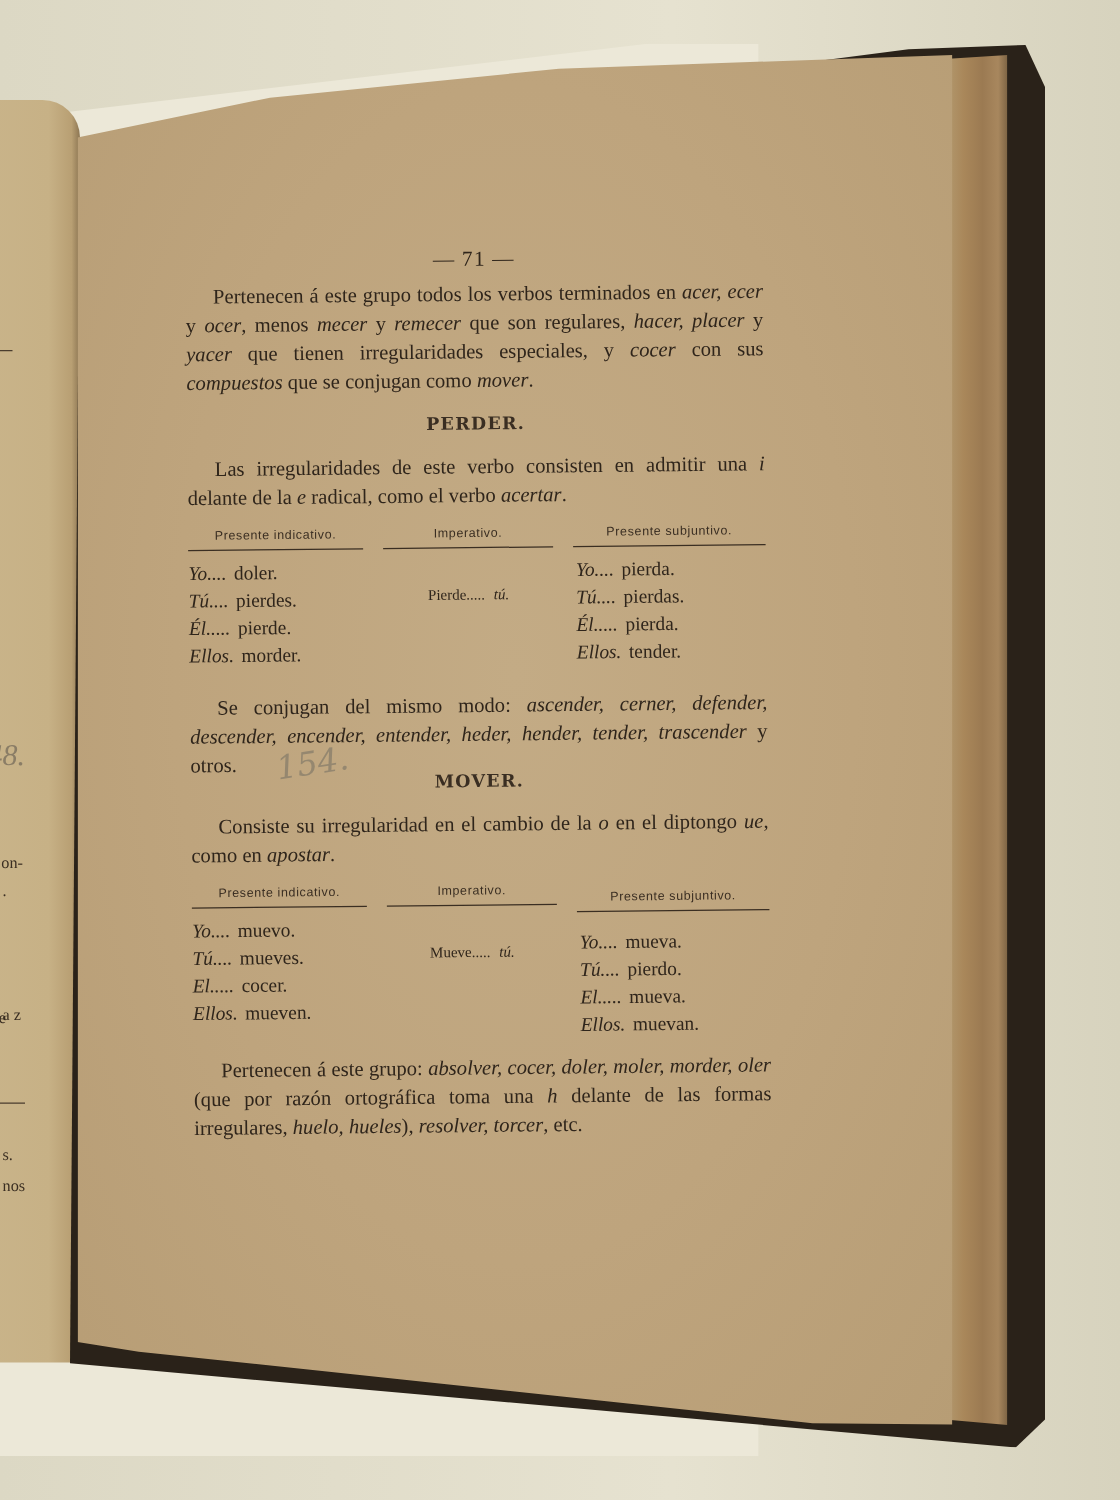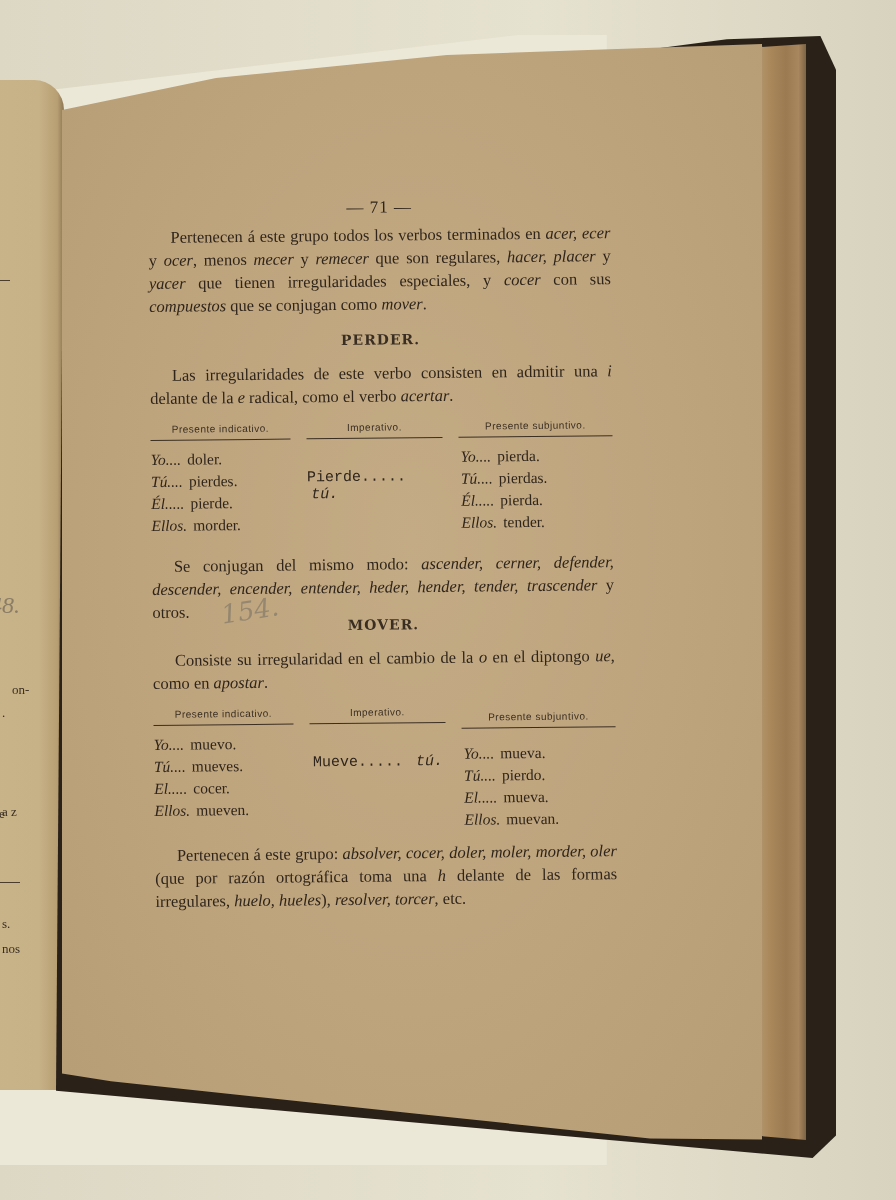--- a/index.html
+++ b/index.html
@@ -65,41 +65,41 @@
     .conj-col.c2 { width: 136px; align-items: center; }
     .conj-col.c3 { width: 154px; }
     .col-head {
       font-family: "Liberation Sans", sans-serif; font-size: 10px; letter-spacing: 0.5px;
       text-align: center; padding-bottom: 5px; border-bottom: 1.2px solid #3a2e22; margin-bottom: 8px;
       color: #3a2e22; width: 100%;
     }
     .conj-row { font-size: 15.5px; line-height: 22px; white-space: nowrap; }
     .conj-row .pron { font-style: italic; }
     .conj-row .form { margin-left: 6px; }
-    .imperative { font-size: 15px; margin-top: 22px; font-family: Liberation Mono, monospace; }
+    .imperative { font-size: 12px; margin-top: 22px; }
     .imperative .pron { font-style: italic; margin-left: 4px; }
     .c3 .rows { padding-left: 2px; }
     .pencil-note {
       display: inline-block; color: #8b806c; font-style: italic; font-size: 26px;
       font-family: "DejaVu Serif", serif; margin-left: 10px; transform: rotate(-8deg); opacity: 0.8;
       vertical-align: -4px;
     }
     .gap-sm { height: 10px; }
     .gap-md { height: 18px; }
   </style>
 </head>
 <body>
 
 <div class="backdrop"></div>
 <div class="paper-sheet-under"></div>
 
 <div class="left-page">
   <div class="left-rule" style="left:0; top:200px; width:30px;"></div>
   <div class="left-pencil" style="left:10px; top:512px;">48.</div>
-  <div class="left-frag" style="left:32px; top:602px;">on-</div>
+  <div class="left-frag" style="left:21px; top:602px;">on-</div>
   <div class="left-frag" style="left:22px; top:625px;">.</div>
   <div class="left-frag" style="left:22px; top:705px;margin-top:19px;">a z</div>
   <div class="left-frag" style="left:6px; top:726px;">que</div>
   <div class="left-rule" style="left:0; top:802px; width:40px;"></div>
   <div class="left-frag" style="left:22px; top:861px;">nos</div>
   <div class="left-frag" style="left:22px; top:836px;">s.</div>
 </div>
 
 <div class="cover"></div>
 <div class="fore-edge"></div>

